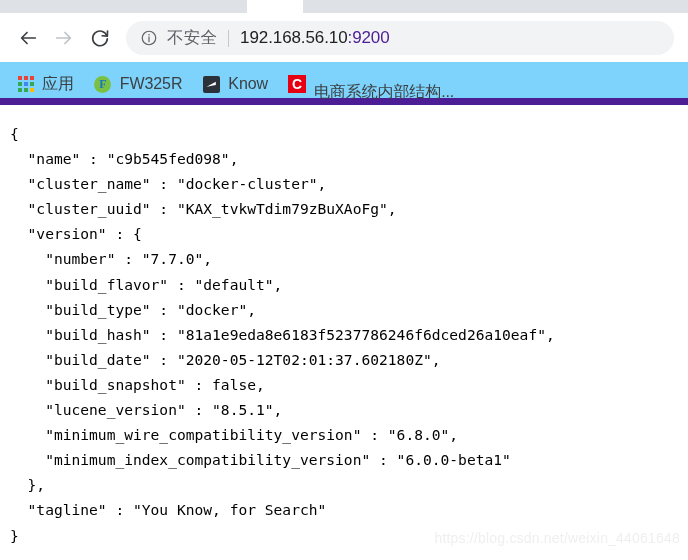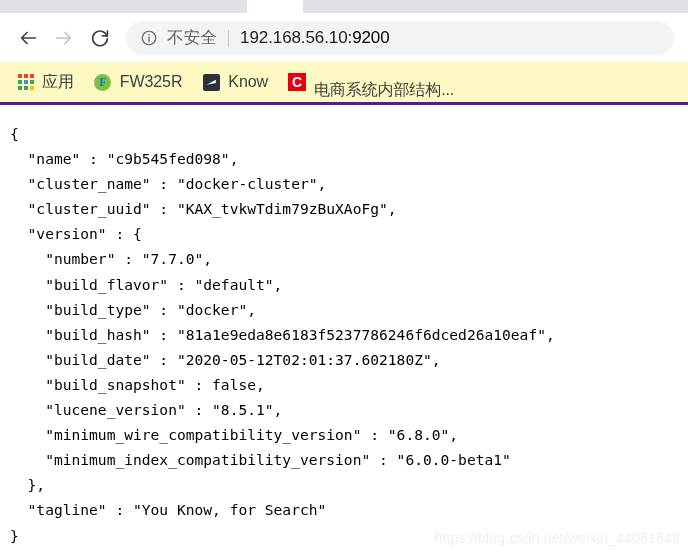--- a/index.html
+++ b/index.html
@@ -136,31 +136,31 @@
     margin: 0 11px;
     flex: 0 0 auto;
   }
   .url-text {
     font-size: 17px;
     color: #202124;
     white-space: nowrap;
     overflow: hidden;
     letter-spacing: -0.1px;
   }
-  .url-text .url-port { color: #000000; }
+  .url-text .url-port { color: #4c1d95; }
 
   
   .bookmarks {
     height: 43px;
-    background: #fef9c3;
-    display: flex;
-    align-items: center;
+    background: #7dd3fc;
+    display: flex;
+    align-items: flex-end;
     padding: 0 12px;
     box-sizing: border-box;
-    border-bottom: 3px solid #4c1d95;
+    border-bottom: 7px solid #4c1d95;
   }
   .bm {
     display: flex;
     align-items: center;
     height: 28px;
     padding: 0 6px;
     margin-right: 8px;
     border-radius: 4px;
     cursor: pointer;
     white-space: nowrap;

